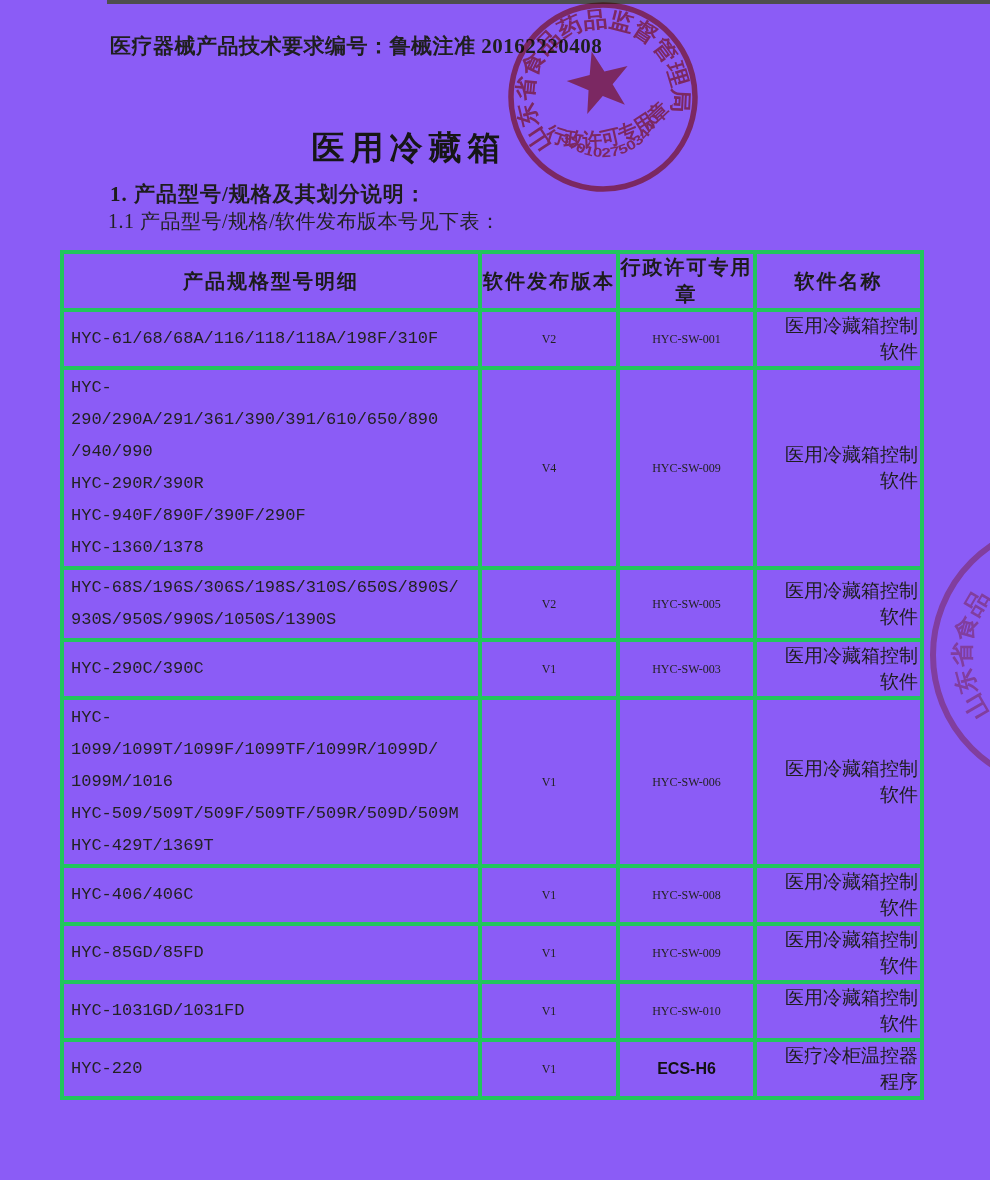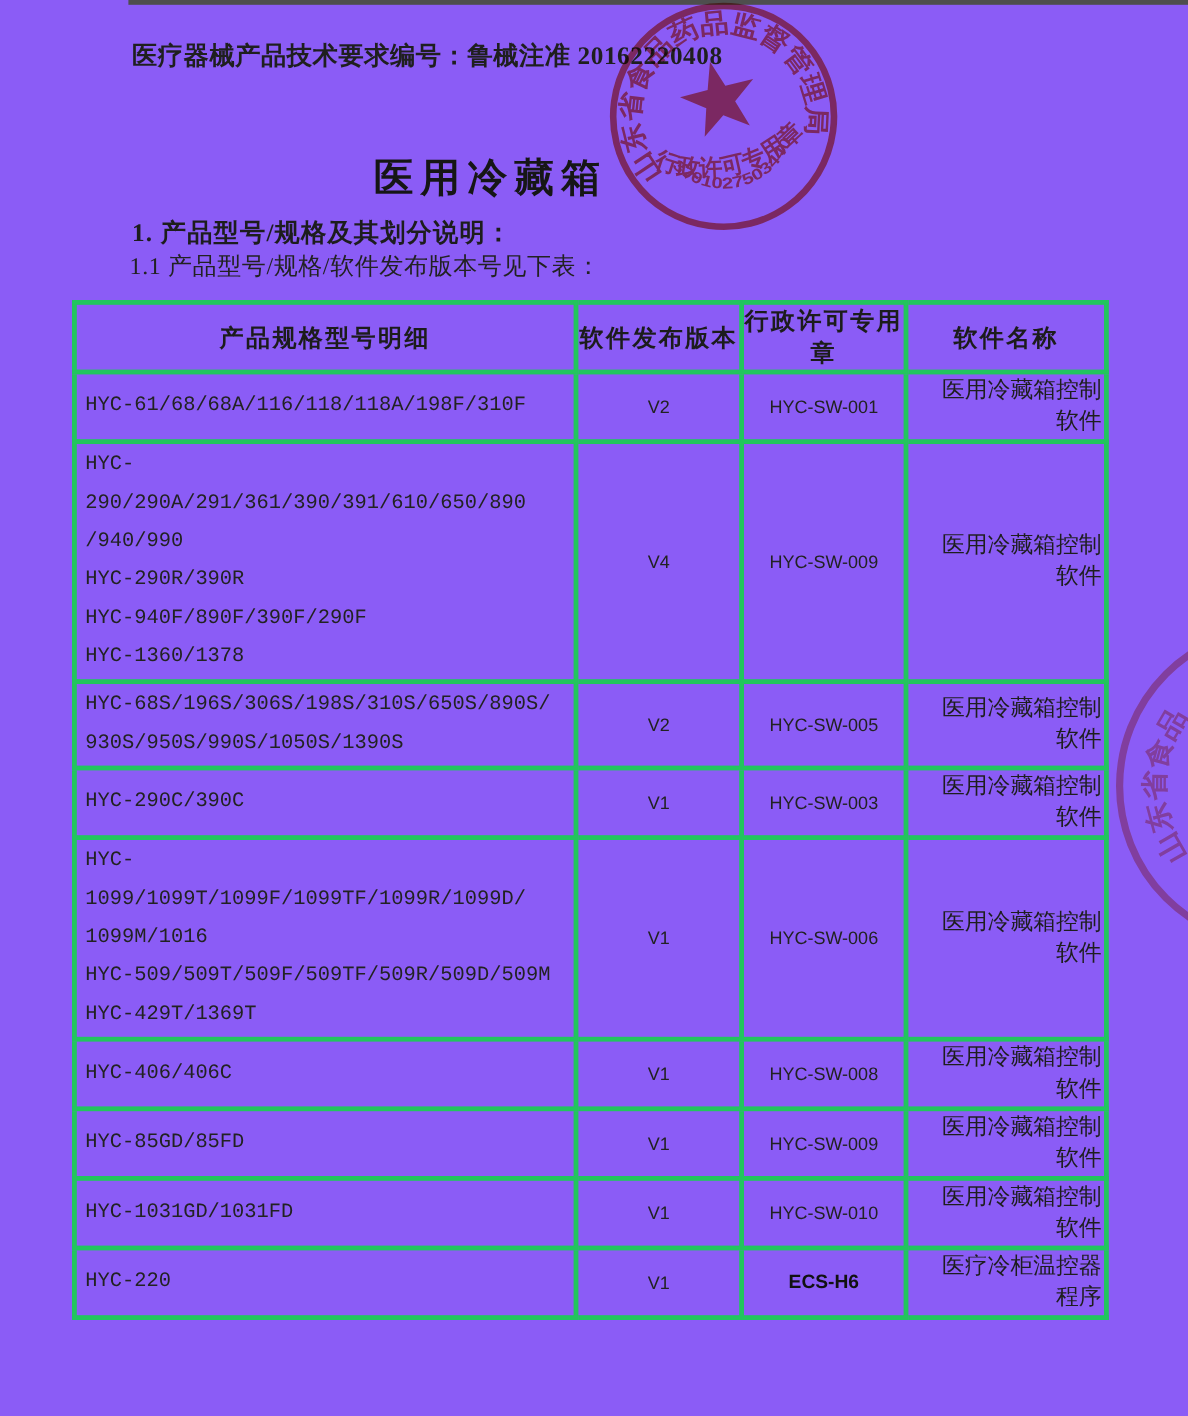--- a/index.html
+++ b/index.html
@@ -78,22 +78,22 @@
     text-align: left;
     padding: 2px 4px 2px 7px;
     font-family: "Liberation Mono", "DejaVu Sans Mono", monospace;
     font-size: 17px;
     line-height: 32px;
     white-space: pre-line;
     color: #222;
   }
   td.version, td.code {
     text-align: center;
-    font-family: Liberation Sans, sans-serif;
-    font-size: 15px;
+    font-family: Liberation Serif, serif;
+    font-size: 12px;
     color: #222;
   }
   td.code.alt {
     font-family: "Liberation Sans", "DejaVu Sans", sans-serif;
     font-weight: 700;
     font-size: 16px;
     color: #111;
   }
   td.swname {
     text-align: right;

